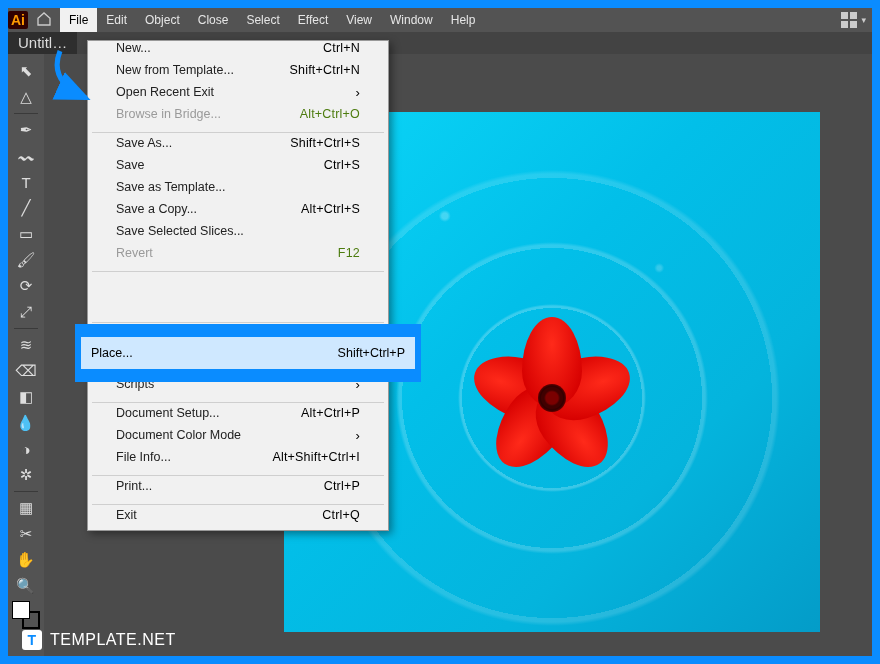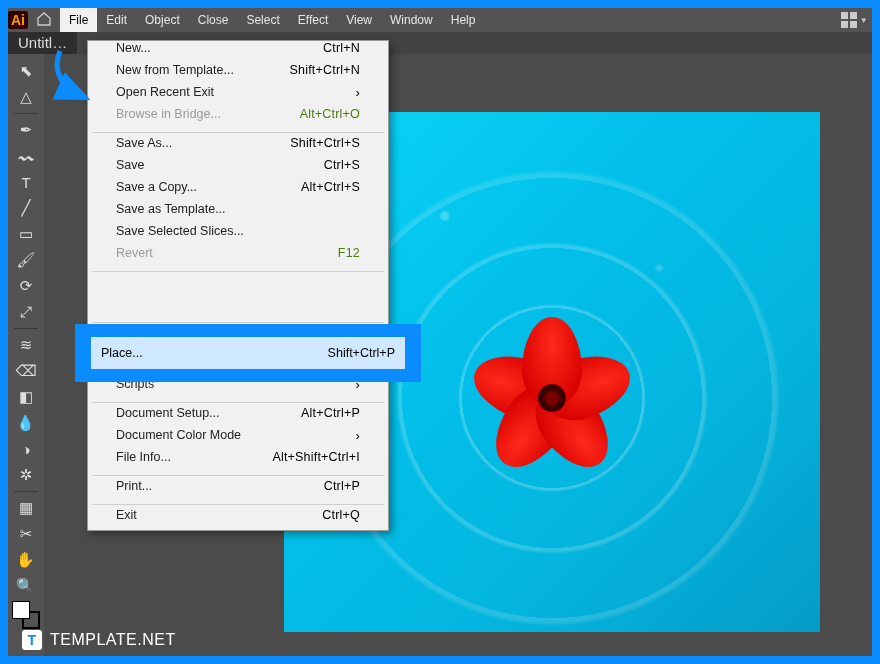--- a/index.html
+++ b/index.html
@@ -38,21 +38,21 @@
   .petal { position: absolute; left: 50%; top: 50%; width: 60px; height: 90px; background: radial-gradient(ellipse at 50% 30%, #ff2a1a 0%, #d60000 80%); border-radius: 50% 50% 50% 50% / 60% 60% 40% 40%; transform-origin: 50% 90%; }
   .core { position: absolute; left: 50%; top: 50%; width: 28px; height: 28px; transform: translate(-50%,-50%); background: radial-gradient(circle, #7a0000 0 6px, #400000 8px 12px, #7a0000 14px); border-radius: 50%; box-shadow: 0 0 0 3px rgba(0,0,0,0.2) inset; }
   
   .dropdown { position: absolute; left: 79px; top: 32px; width: 302px; background: #f1f1f1; border: 1px solid #999; box-shadow: 3px 3px 8px rgba(0,0,0,0.4); font-size: 12.5px; color: #222; }
   .dd-row { height: 22px; display: flex; align-items: flex-start; padding: 0 28px; justify-content: space-between; }
   .dd-row.disabled { color: #9a9a9a; }
   .dd-row .shortcut { color: #000000; letter-spacing: 0.2px; }
   .dd-row.disabled .shortcut { color: #4d7c0f; }
   .dd-sep { height: 1px; background: #cfcfcf; margin: 3px 4px; }
   .place-highlight { position: absolute; height: 58px; background: #0a8cff; display: flex; align-items: center; justify-content: center; }
-  .place-inner { background: #cfe8ff; width: 100%; height: 32px; margin: 0 16px; display: flex; align-items: center; justify-content: space-between; padding: 0 10px; font-size: 12.5px; }
+  .place-inner { background: #cfe8ff; width: 100%; height: 32px; margin: 0 6px; display: flex; align-items: center; justify-content: space-between; padding: 0 10px; font-size: 12.5px; }
   .arrow-overlay { position: absolute; left: 42px; top: 38px; pointer-events: none; }
   .watermark { position: absolute; left: 22px; bottom: 14px; display: flex; align-items: center; color: #fff; font-size: 16px; font-weight: 500; letter-spacing: 0.5px; }
   .watermark .wmlogo { width: 20px; height: 20px; background: #fff; color: #0a8cff; font-weight: bold; display: flex; align-items: center; justify-content: center; border-radius: 3px; margin-right: 8px; font-size: 14px; }
 </style>
 </head>
 <body>
 
 <div class="frame">
   <div class="app">
 
@@ -156,26 +156,26 @@
         <div class="dd-sep"></div>
         <div class="dd-row">
           <span>Save As...</span>
           <span class="shortcut">Shift+Ctrl+S</span>
         </div>
         <div class="dd-row">
           <span>Save</span>
           <span class="shortcut">Ctrl+S</span>
         </div>
         <div class="dd-row">
+          <span>Save as Template...</span>
+          <span class="shortcut"></span>
+        </div>
+        <div class="dd-row">
           <span>Save a Copy...</span>
           <span class="shortcut">Alt+Ctrl+S</span>
-        </div>
-        <div class="dd-row">
-          <span>Save as Template...</span>
-          <span class="shortcut"></span>
         </div>
         <div class="dd-row">
           <span>Save Selected Slices...</span>
           <span class="shortcut"></span>
         </div>
         <div class="dd-row disabled">
           <span>Revert</span>
           <span class="shortcut">F12</span>
         </div>
         <div class="dd-sep"></div>

